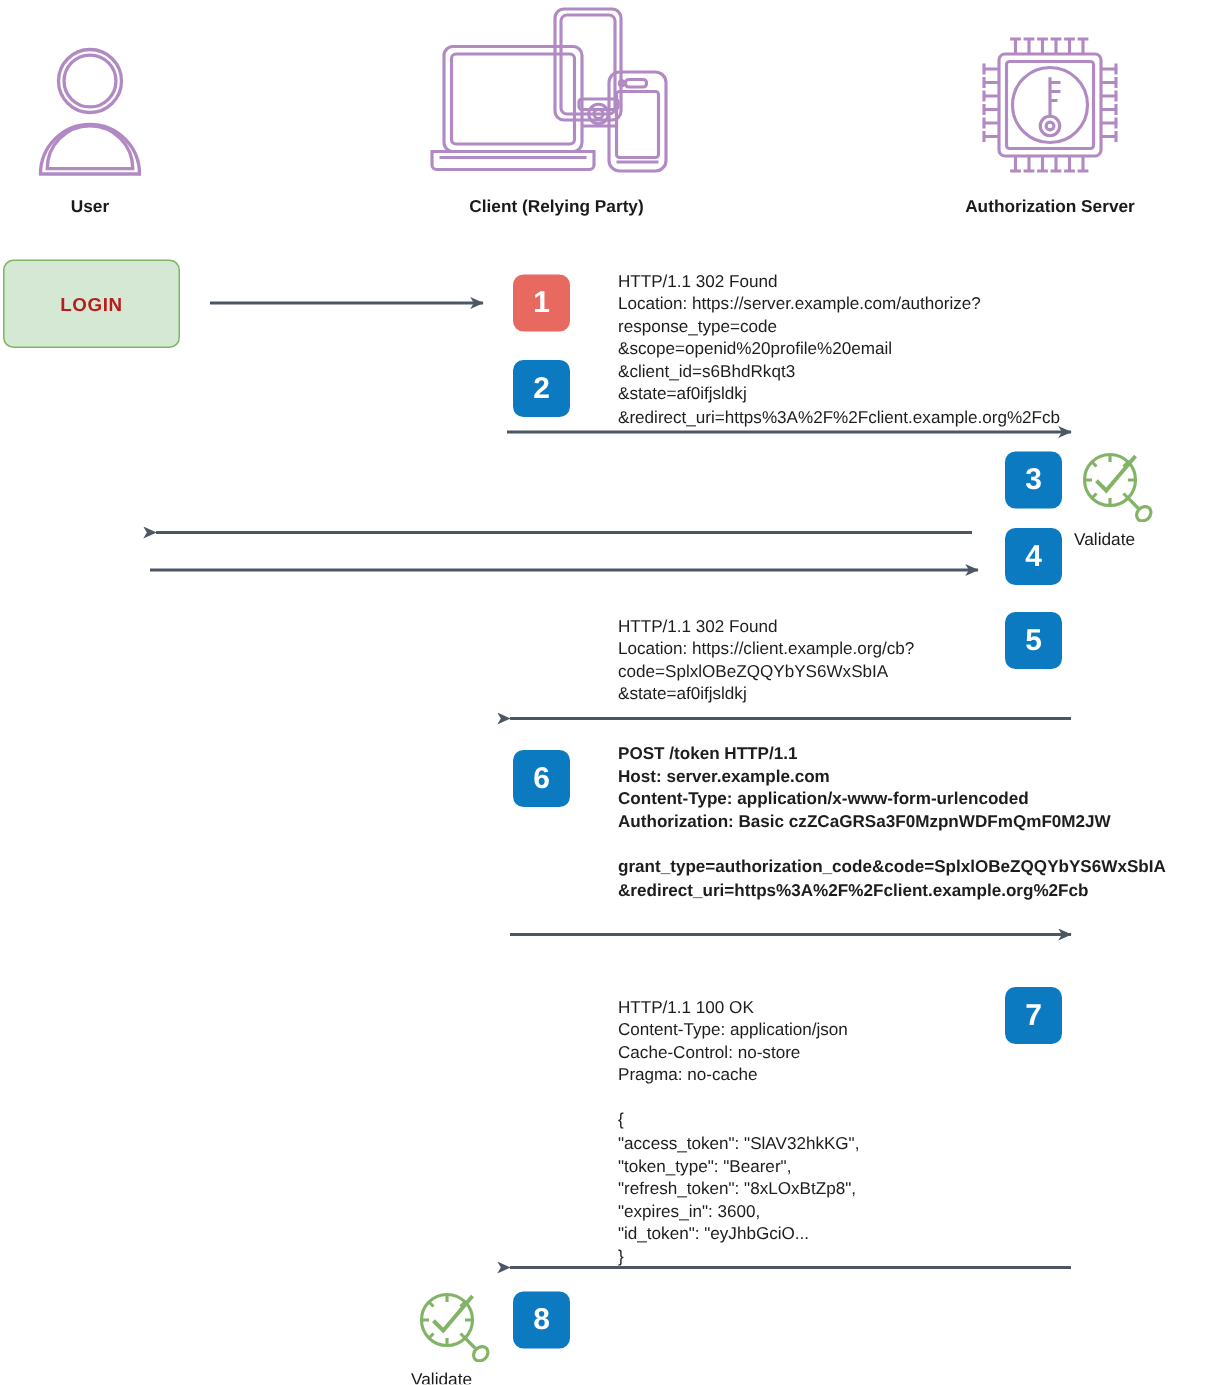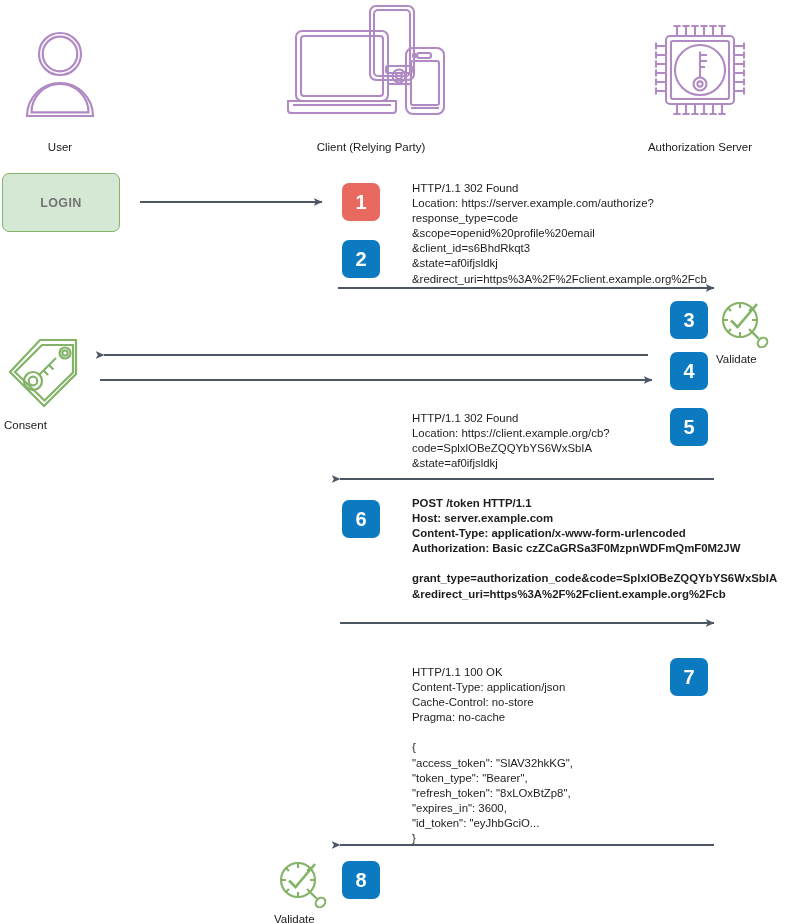--- a/index.html
+++ b/index.html
@@ -20,35 +20,36 @@
     overflow: hidden;
   }
 
   
   .actor { position: absolute; text-align: center; }
   .actor .glyph { display: block; }
   .actor .cap {
     display: block;
     font-size: 11.5px;
     color: #1a1a1a;
-    margin-top: 17px;
+    margin-top: 7px;
     white-space: nowrap;
+    font-weight: bold;
   }
 
   
   .login-box {
     position: absolute;
     box-sizing: border-box;
     background: #d5e8d4;
     border: 1px solid #82b366;
     border-radius: 7px;
     display: flex;
     align-items: center;
     justify-content: center;
-    color: #737373;
+    color: #b91c1c;
     font-weight: bold;
     font-size: 12.5px;
     letter-spacing: 0.4px;
   }
 
   
   .badge {
     position: absolute;
     width: 38px;
     height: 38px;
@@ -263,38 +264,20 @@
           <path d="M11.5 9.5 l3.5 3.5 M33 31 l3.5 3.5 M36.5 9.5 l-3.5 3.5 M15 31 l-3.5 3.5"></path>
           <path d="M15 22.5 l6.5 6.5 L41 6" stroke-width="2.6"></path>
           <path d="M36.6 34.6 l6.2 6.2" stroke-width="2.3"></path>
           <ellipse cx="46.5" cy="44.5" rx="5.2" ry="4.3" transform="rotate(-45 46.5 44.5)"></ellipse>
         </g>
       </svg>
     </span>
     <span class="cap">Validate</span>
   </div>
 
-  <div class="sideicon" style="left:4px; top:334px; width:92px;">
-    <span>
-      <svg width="92" height="80" viewBox="0 0 92 80">
-        <g fill="none" stroke="#82b366" stroke-width="2.2">
-          <path d="M72 6 L36 6 L6 38 L40 72 L72 40 Z"></path>
-          <path d="M69 11 L38 11 L11 38 L40.5 66.5 L69 38.5 Z"></path>
-          <circle cx="61" cy="19" r="5.5"></circle>
-          <circle cx="61" cy="19" r="2.7"></circle>
-
-          <circle cx="29" cy="47" r="9"></circle>
-          <circle cx="29" cy="47" r="4.3"></circle>
-          <path d="M35.5 40.5 L52 24"></path>
-          <path d="M39.5 36.5 l4.5 4.5 M45 31 l4.5 4.5"></path>
-        </g>
-      </svg>
-    </span>
-    <span class="cap">Consent</span>
-  </div>
 
   <div class="sideicon" style="left:274px; top:858px; width:58px;">
     <span>
       <svg width="58" height="50" viewBox="0 0 58 50">
         <g fill="none" stroke="#82b366" stroke-width="2.1">
           <circle cx="24" cy="22" r="17"></circle>
           <path d="M24 5 v5 M24 34 v5 M7 22 h5 M36 22 h5"></path>
           <path d="M11.5 9.5 l3.5 3.5 M33 31 l3.5 3.5 M36.5 9.5 l-3.5 3.5 M15 31 l-3.5 3.5"></path>
           <path d="M15 22.5 l6.5 6.5 L41 6" stroke-width="2.6"></path>
           <path d="M36.6 34.6 l6.2 6.2" stroke-width="2.3"></path>

